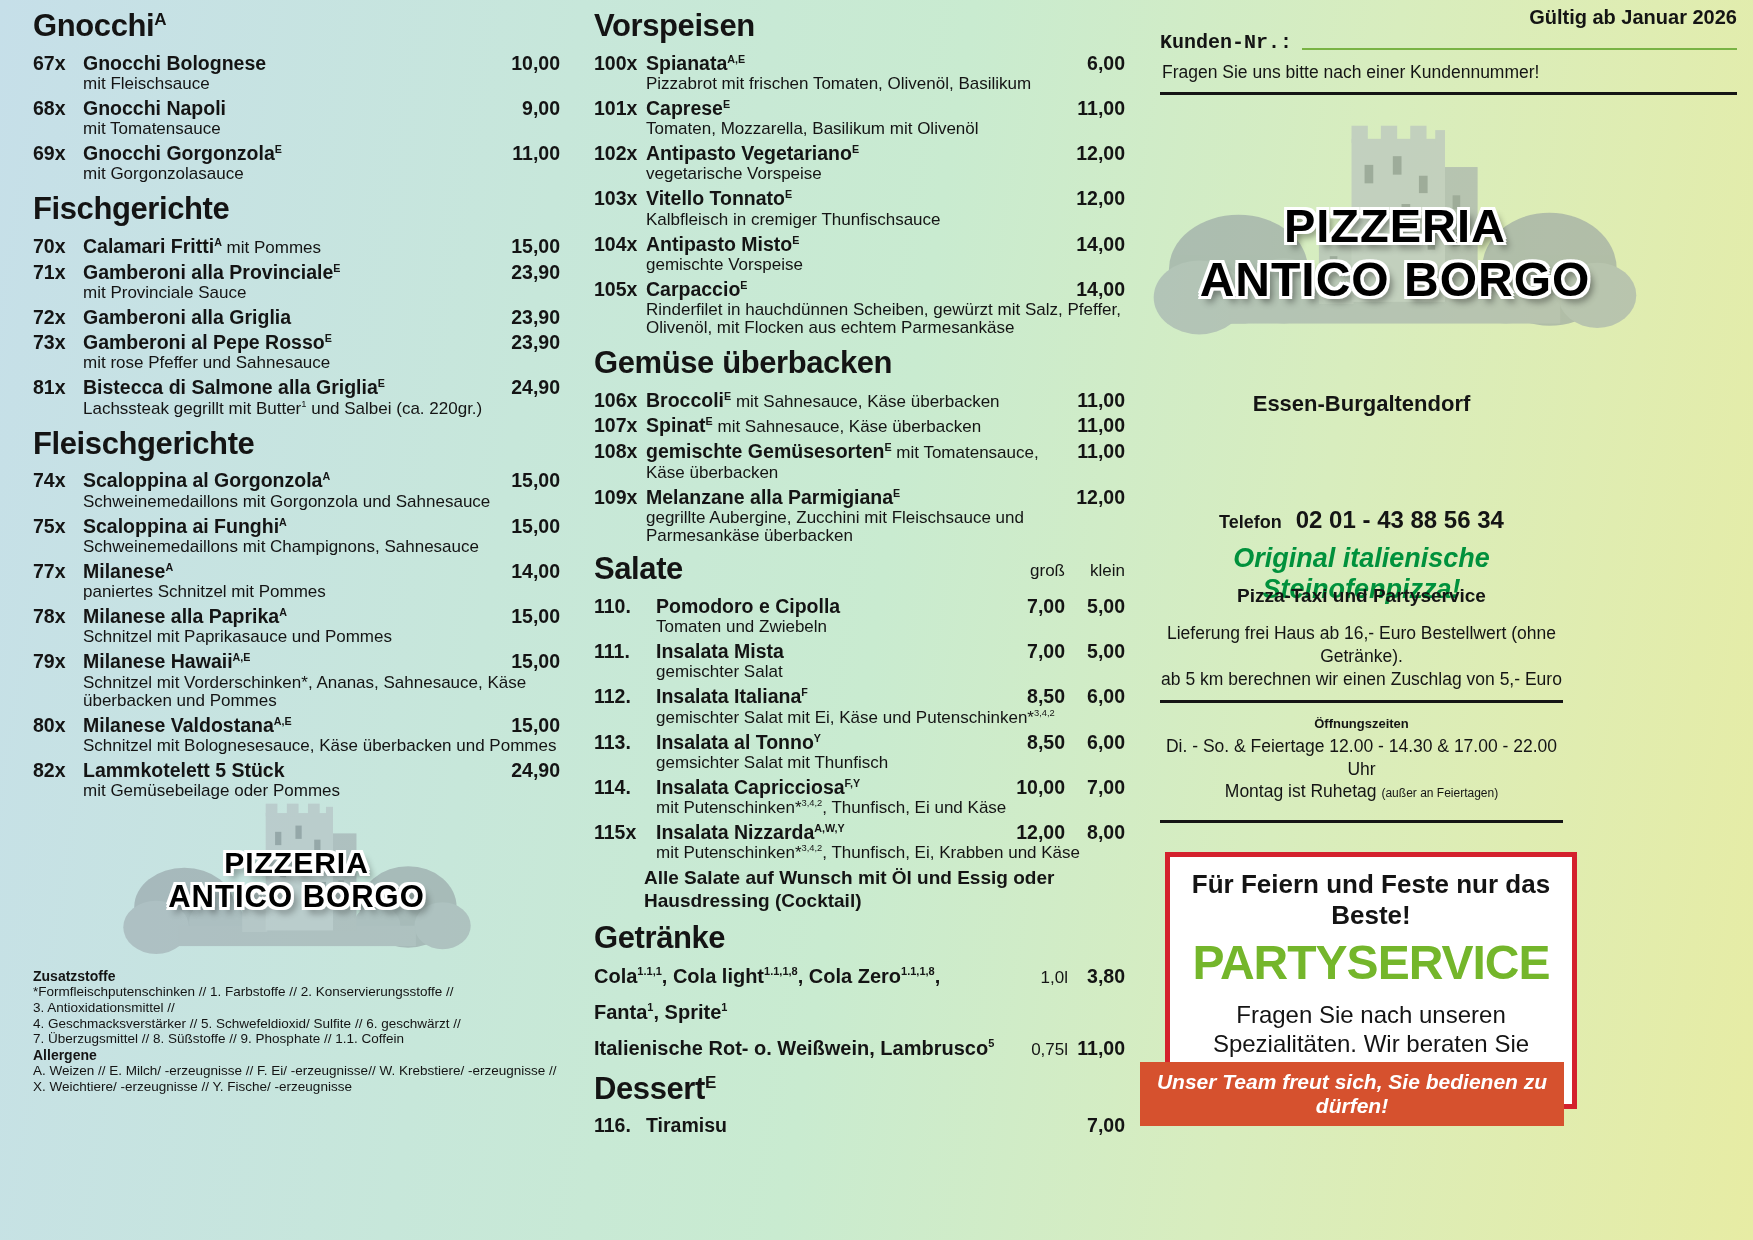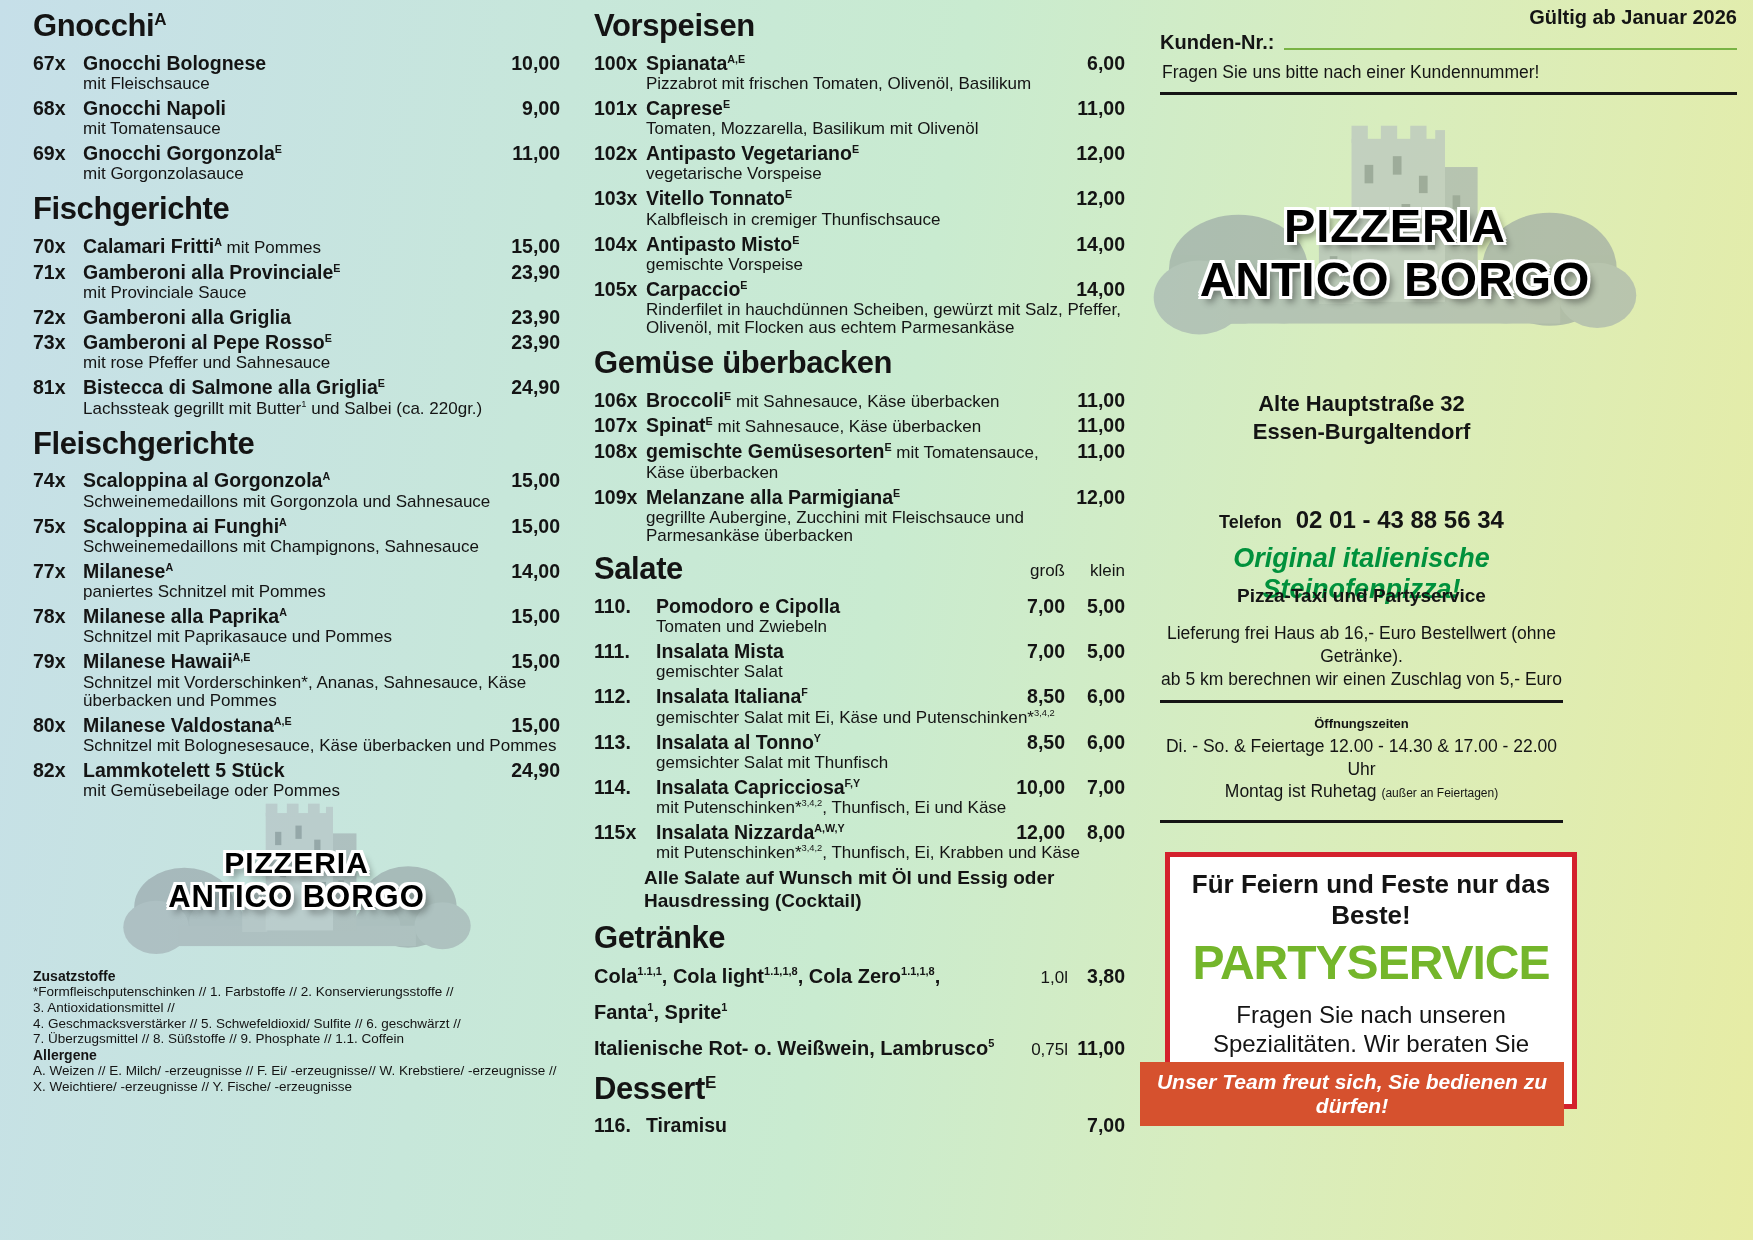--- a/index.html
+++ b/index.html
@@ -48,21 +48,21 @@
     text-shadow:-3px -3px 0 #fff,3px -3px 0 #fff,-3px 3px 0 #fff,3px 3px 0 #fff,-3px 0 0 #fff,3px 0 0 #fff,0 -3px 0 #fff,0 3px 0 #fff,5px 6px 7px rgba(0,0,0,0.45);
     letter-spacing:1px; line-height:1.12;}
   .logo-text-s{top:36px; font-size:30px;}
   .logo-text-s .l2{font-size:31px;}
   .logo-text-b{top:96px; font-size:47px;}
   .logo-text-b .l2{font-size:48px;}
 
   
   .gueltig{position:absolute; top:6px; right:16px; font-size:20px; font-weight:bold;}
   .kunden-row{position:absolute; top:30px; left:95px; right:16px; display:flex; align-items:flex-end;}
-  .kunden-label{font-size:20px; font-weight:bold; white-space:nowrap;}
+  .kunden-label{font-size:20px; font-weight:bold; white-space:nowrap;font-family:Liberation Mono, monospace;}
   .kunden-line{flex:1; border-bottom:2px solid #79b344; margin:0 0 4px 10px; height:18px;}
   .fragen{position:absolute; top:62px; left:97px; font-size:17.5px;}
   .topline{position:absolute; top:92px; left:95px; right:16px; border-top:3px solid #151515;}
   .logo-block{position:absolute; top:104px; left:80px; width:500px; height:250px;}
   .logo-block svg{width:100%; height:100%;}
   .rc{position:absolute; left:95px; width:403px; text-align:center;}
   .address{top:390px; font-size:22px; font-weight:bold; line-height:1.28;}
   .phone{top:506px;}
   .phone .plabel{font-size:18px; font-weight:bold; margin-right:14px;}
   .phone .pnum{font-size:24px; font-weight:bold;}
@@ -398,21 +398,20 @@
       <svg viewBox="0 0 420 230">
           <use href="#castle"></use>
         </svg>
       <div class="logo-text logo-text-b">
         <div class="l1">PIZZERIA</div>
         <div class="l2">ANTICO BORGO</div>
       </div>
     </div>
 
     <div class="rc address">
-      <div>Alte Hauptstraße 32</div>
       <div>Essen-Burgaltendorf</div>
     </div>
 
     <div class="rc phone">
       <span class="plabel">Telefon</span><span class="pnum">02 01 - 43 88 56 34</span>
     </div>
 
     <div class="rc slogan" style="color: rgb(0, 145, 60);">Original italienische Steinofenpizza!</div>
     <div class="rc taxi">Pizza-Taxi und Partyservice</div>
 

